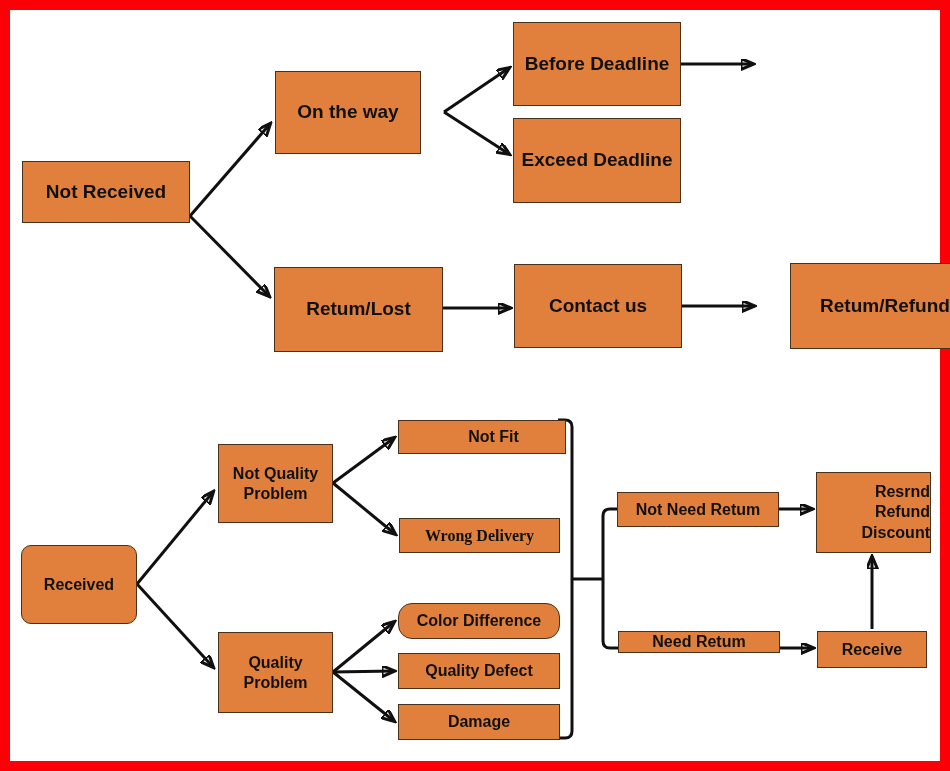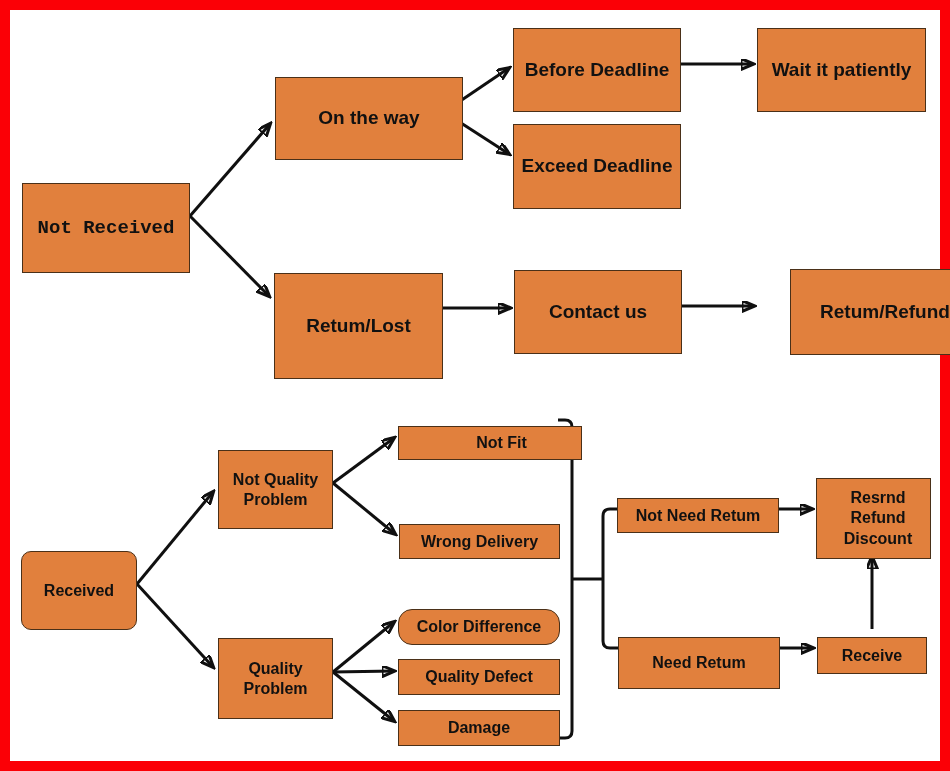--- a/index.html
+++ b/index.html
@@ -25,28 +25,27 @@
     background:#e1803d;
     border:1px solid #4a3018;
     color:#111111;
     font-weight:bold;
     display:flex;
     align-items:center;
     justify-content:center;
     text-align:center;
     line-height:1.2;
     overflow:hidden;
-    margin-top:6px;
   }
   .sz-lg { font-size:19px; }
   .sz-md { font-size:16px; }
   .sz-sm { font-size:16px; }
   .left-align {
     justify-content:flex-start;
-    text-align:center;
+    text-align:right;
     padding-left:9px;
     line-height:1.28;
   }
 </style>
 </head>
 <body>
 
 <div class="frame">
   <div class="canvas">
 
@@ -74,36 +73,35 @@
       <line x1="323" y1="662" x2="384" y2="711" marker-end="url(#ah)"></line>
       <line x1="769" y1="499" x2="802" y2="499" marker-end="url(#ah)"></line>
       <line x1="770" y1="638" x2="803" y2="638" marker-end="url(#ah)"></line>
       <line x1="862" y1="619" x2="862" y2="547" marker-end="url(#ah)"></line>
 
       <path d="M548,410 H555 Q562,410 562,417 V721 Q562,728 555,728 H550"></path>
       <line x1="562" y1="569" x2="593" y2="569"></line>
       <path d="M607,499 H600 Q593,499 593,506 V631 Q593,638 600,638 H608"></path>
     </svg>
 
-    <div class="node sz-lg" style="left:12px;  top:167px; width:168px; height:90px;font-family:Liberation Mono, monospace;">Not Received</div>
-    <div class="node sz-lg" style="left:265px; top:61px;  width:188px; height:83px;">On the way</div>
+    <div class="node sz-lg" style="left:12px;  top:151px; width:168px; height:62px;">Not Received</div>
+    <div class="node sz-lg" style="left:265px; top:61px;  width:146px; height:83px;">On the way</div>
     <div class="node sz-lg" style="left:503px; top:12px;  width:168px; height:84px;">Before Deadline</div>
-    <div class="node sz-lg" style="left:747px; top:12px;  width:169px; height:84px;">Wait it patiently</div>
     <div class="node sz-lg" style="left:503px; top:108px; width:168px; height:85px;">Exceed Deadline</div>
-    <div class="node sz-lg" style="left:264px; top:257px; width:169px; height:106px;">Retum/Lost</div>
+    <div class="node sz-lg" style="left:264px; top:257px; width:169px; height:85px;">Retum/Lost</div>
     <div class="node sz-lg" style="left:504px; top:254px; width:168px; height:84px;">Contact us</div>
     <div class="node sz-lg" style="left:780px; top:253px; width:190px; height:86px;">Retum/Refund</div>
 
     <div class="node sz-md" style="left:11px;  top:535px; width:116px; height:79px;border-radius:10px;">Received</div>
     <div class="node sz-md" style="left:208px; top:434px; width:115px; height:79px;">Not Quality Problem</div>
     <div class="node sz-md" style="left:208px; top:622px; width:115px; height:81px;">Quality Problem</div>
-    <div class="node sz-sm" style="left:388px; top:410px; width:184px; height:34px;padding-left:23px;">Not Fit</div>
-    <div class="node sz-sm" style="left:389px; top:508px; width:161px; height:35px;">Wrong Delivery</div>
+    <div class="node sz-sm" style="left:388px; top:410px; width:168px; height:34px;padding-left:23px;">Not Fit</div>
+    <div class="node sz-sm" style="left:389px; top:508px; width:161px; height:35px;font-family:Liberation Serif, serif;">Wrong Delivery</div>
     <div class="node sz-sm" style="left:388px; top:593px; width:162px; height:36px;border-radius:14px;">Color Difference</div>
     <div class="node sz-sm" style="left:388px; top:643px; width:162px; height:36px;">Quality Defect</div>
     <div class="node sz-md" style="left:607px; top:482px; width:162px; height:35px;">Not Need Retum</div>
     <div class="node sz-sm" style="left:388px; top:694px; width:162px; height:36px;">Damage</div>
-    <div class="node sz-md" style="left:608px; top:621px; width:162px; height:52px;">Need Retum</div>
+    <div class="node sz-md" style="left:608px; top:621px; width:162px; height:22px;">Need Retum</div>
     <div class="node sz-md left-align" style="left:806px; top:462px; width:115px; height:81px;">Resrnd Refund Discount</div>
     <div class="node sz-md" style="left:807px; top:621px; width:110px; height:37px;">Receive</div>
 
   </div>
 </div>
 
 </body></html>

